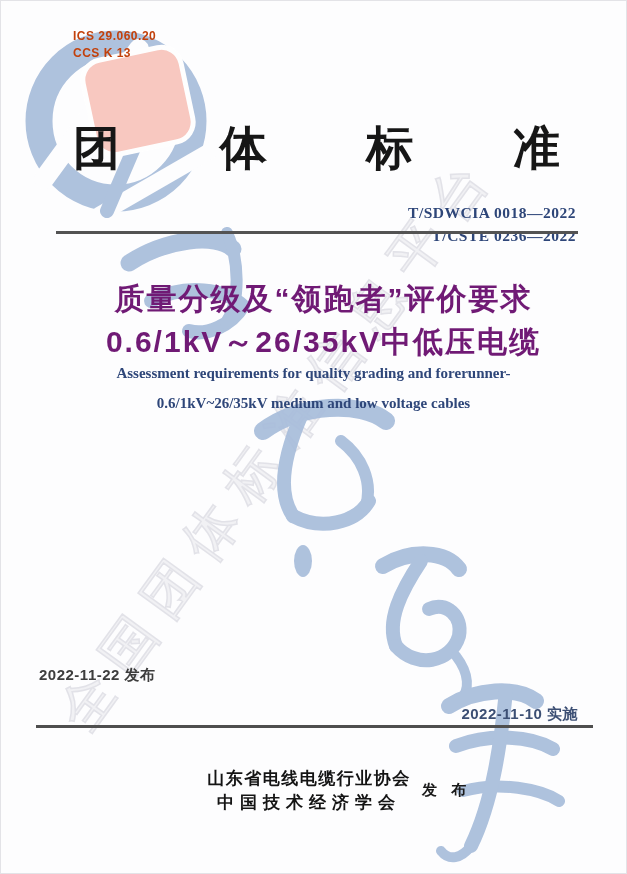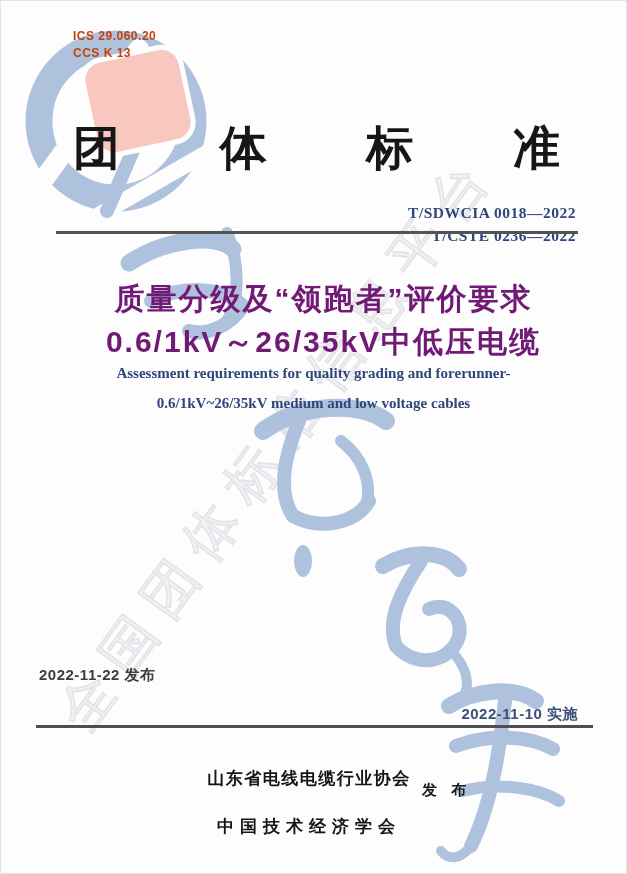--- a/index.html
+++ b/index.html
@@ -55,21 +55,21 @@
   .date-right{
     position:absolute;right:48px;top:704px;
     font-size:15px;font-weight:700;color:#3c4f74;letter-spacing:0.5px;
   }
   .rule-bottom{position:absolute;left:35px;top:724px;width:557px;height:3px;background:#4e4e4e;}
   .publishers{
     position:absolute;left:148px;top:766px;width:320px;text-align:center;
     color:#141414;font-weight:700;
   }
   .pub1{font-size:17px;letter-spacing:1.5px;}
-  .pub2{font-size:17px;letter-spacing:6px;margin-top:25px;}
+  .pub2{font-size:17px;letter-spacing:6px;margin-top:1px;}
   .publish-label{
     position:absolute;left:421px;top:780px;
     font-size:15px;font-weight:700;color:#1a1a1a;letter-spacing:5px;
   }
 </style>
 </head>
 <body>
 
 <div class="page">
 

